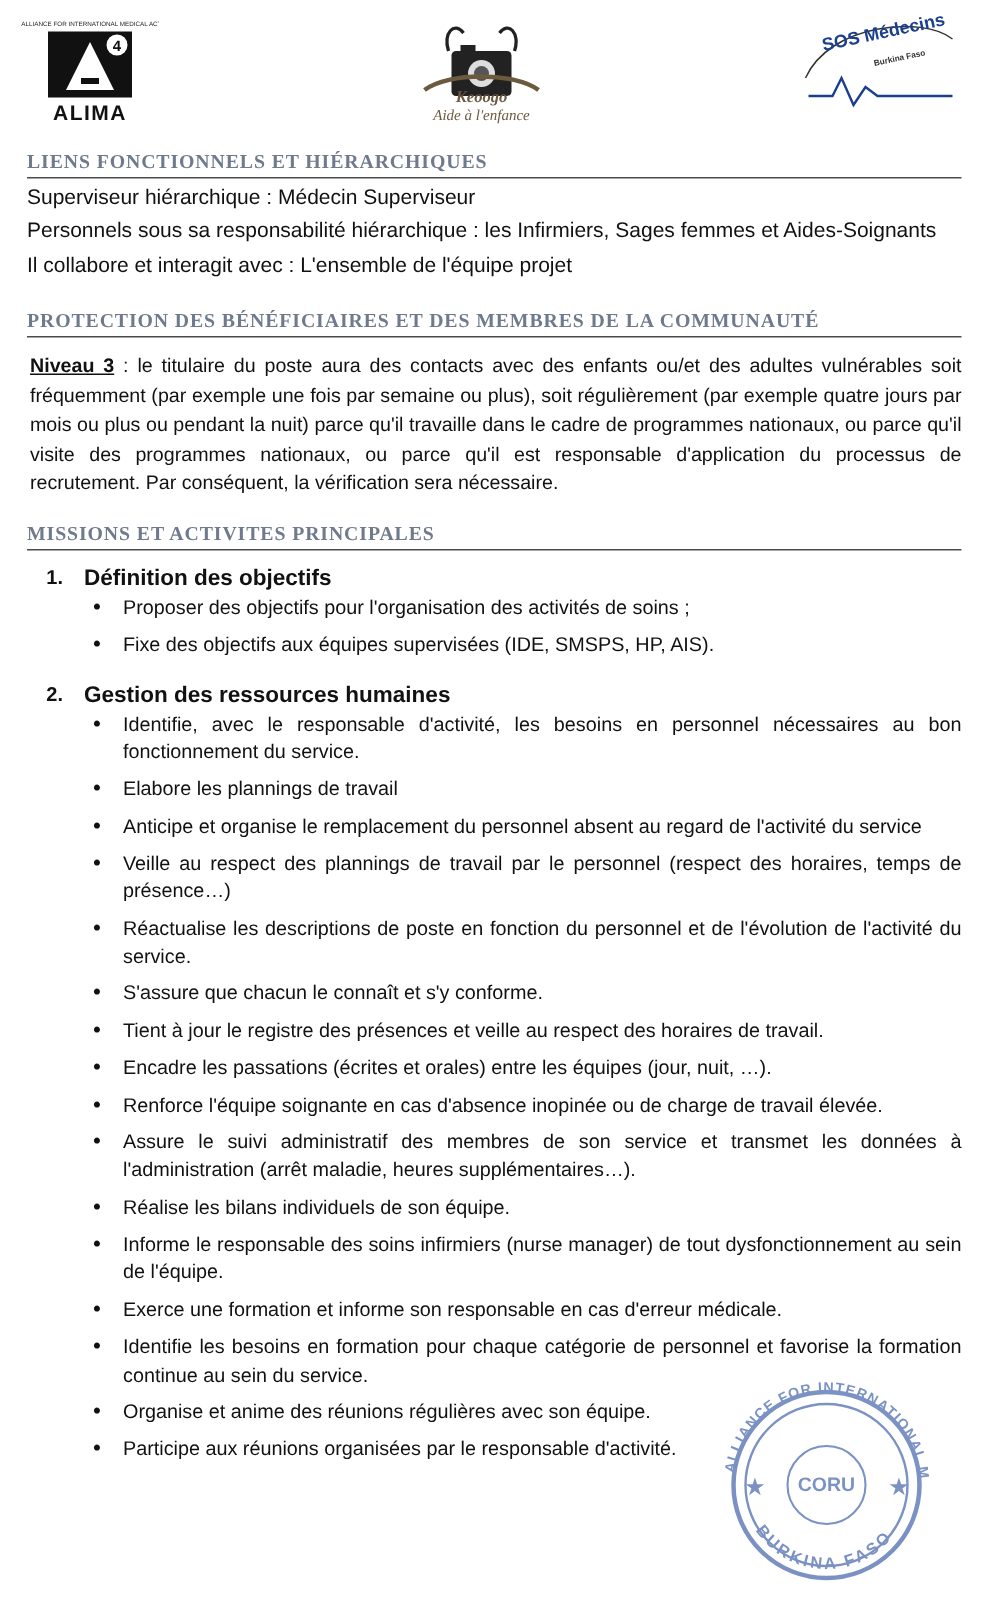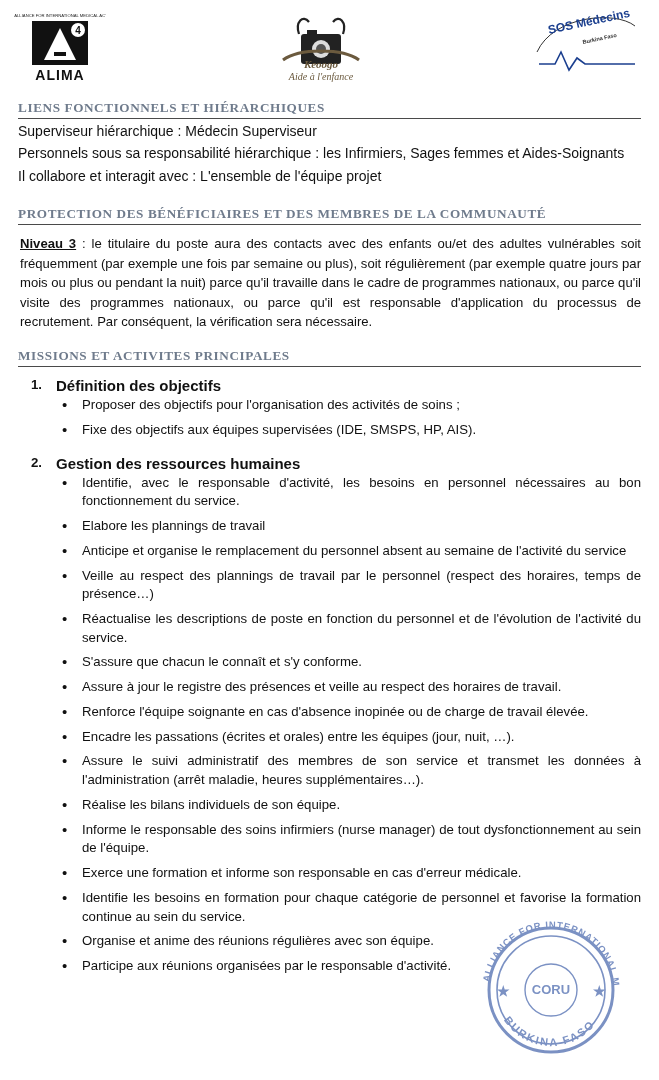--- a/index.html
+++ b/index.html
@@ -198,27 +198,27 @@
     </li>
 
     <div class="gap"></div>
 
     <li>
       <span class="num">2.</span>
       <span class="item-title">Gestion des ressources humaines</span>
       <ul class="sublist">
         <li>Identifie, avec le responsable d'activité, les besoins en personnel nécessaires au bon fonctionnement du service.</li>
         <li>Elabore les plannings de travail</li>
-        <li>Anticipe et organise le remplacement du personnel absent au semaine de l'activité du service</li>
+        <li>Anticipe et organise le remplacement du personnel absent au regard de l'activité du service</li>
         <li>Veille au respect des plannings de travail par le personnel (respect des horaires, temps de présence…)</li>
         <li>Réactualise les descriptions de poste en fonction du personnel et de l'évolution de l'activité du service.</li>
         <li>S'assure que chacun le connaît et s'y conforme.</li>
-        <li>Assure à jour le registre des présences et veille au respect des horaires de travail.</li>
+        <li>Tient à jour le registre des présences et veille au respect des horaires de travail.</li>
+        <li>Encadre les passations (écrites et orales) entre les équipes (jour, nuit, …).</li>
         <li>Renforce l'équipe soignante en cas d'absence inopinée ou de charge de travail élevée.</li>
-        <li>Encadre les passations (écrites et orales) entre les équipes (jour, nuit, …).</li>
         <li>Assure le suivi administratif des membres de son service et transmet les données à l'administration (arrêt maladie, heures supplémentaires…).</li>
         <li>Réalise les bilans individuels de son équipe.</li>
         <li>Informe le responsable des soins infirmiers (nurse manager) de tout dysfonctionnement au sein de l'équipe.</li>
         <li>Exerce une formation et informe son responsable en cas d'erreur médicale.</li>
         <li>Identifie les besoins en formation pour chaque catégorie de personnel et favorise la formation continue au sein du service.</li>
         <li>Organise et anime des réunions régulières avec son équipe.</li>
         <li>Participe aux réunions organisées par le responsable d'activité.</li>
       </ul>
     </li>
 

